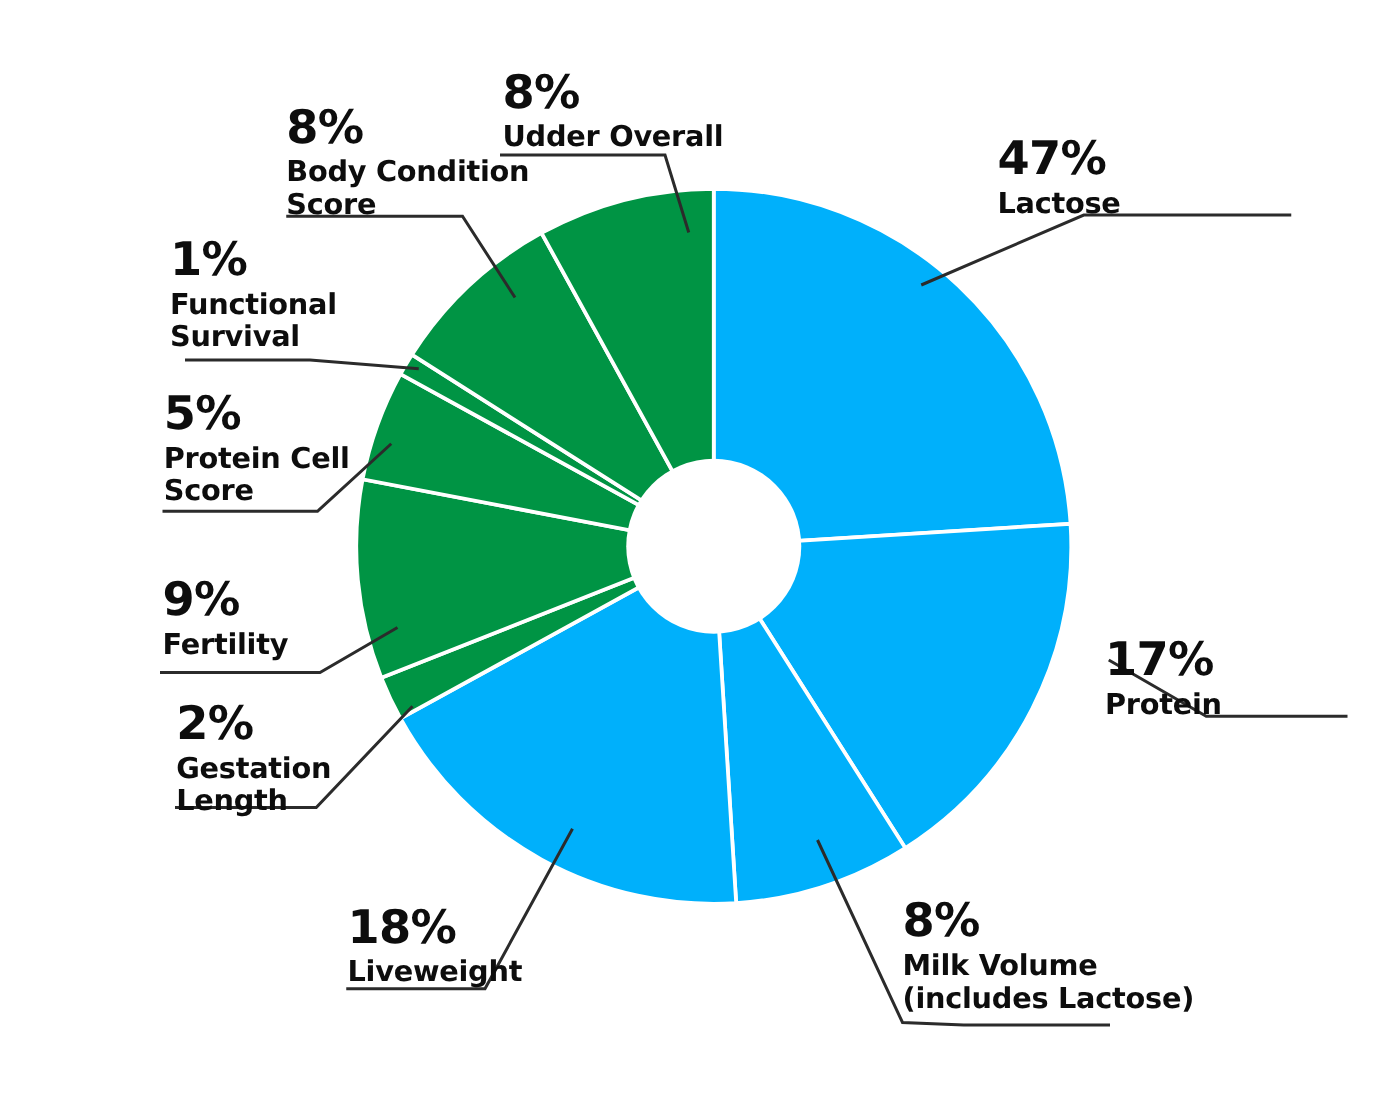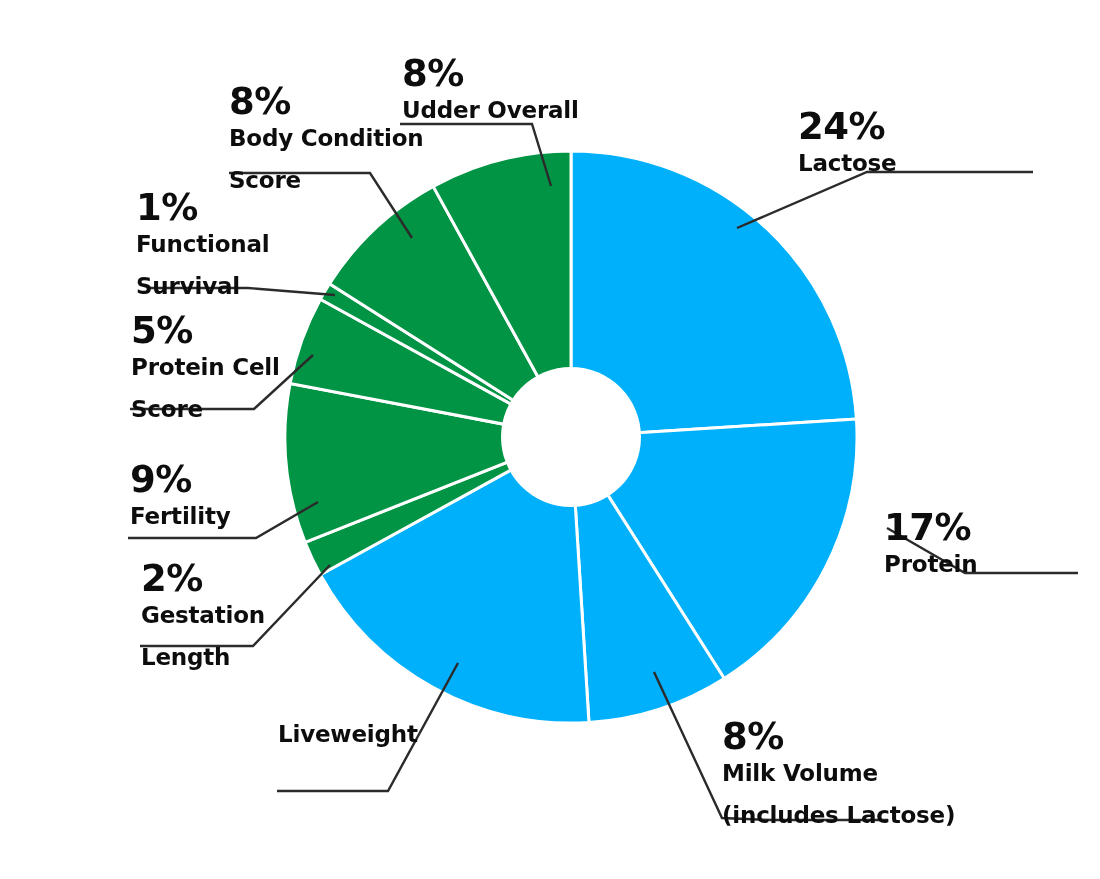--- a/index.html
+++ b/index.html
@@ -46,21 +46,21 @@
   .callout .lbl {
     font-family: "DejaVu Sans", "Liberation Sans", sans-serif;
     font-weight: bold;
     font-size: 23px;
     letter-spacing: -0.2px;
     display: block;
     color: #0d0d0d;
   }
   .callout .lbl .line2 {
     display: block;
-    margin-top: 19px;
+    margin-top: 3px;
   }
 </style>
 </head>
 <body>
 
 <div id="chart-root">
 
   <svg id="donut-svg" viewBox="0 0 1100 879">
 
     <g id="slice-group">
@@ -96,38 +96,39 @@
 
       <path d="M 148 288 L 248 288 L 335 295"></path>
 
       <path d="M 229 173 L 370 173 L 412 238"></path>
 
       <path d="M 400 124 L 532 124 L 551 186"></path>
     </g>
   </svg>
 
   <div class="callout" style="left:798px; top:108px;">
-    <span class="pct">24%</span>
+    <span class="pct">47%</span>
     <span class="lbl">Lactose</span>
   </div>
 
   <div class="callout" style="left:884px; top:509px;">
     <span class="pct">17%</span>
     <span class="lbl">Protein</span>
   </div>
 
   <div class="callout" style="left:722px; top:718px;">
     <span class="pct">8%</span>
     <span class="lbl">
       <span>Milk Volume</span>
       <span class="line2">(includes Lactose)</span>
     </span>
   </div>
 
   <div class="callout" style="left:278px; top:723px;">
+    <span class="pct">18%</span>
     <span class="lbl">Liveweight</span>
   </div>
 
   <div class="callout" style="left:141px; top:560px;">
     <span class="pct">2%</span>
     <span class="lbl">
       <span>Gestation</span>
       <span class="line2">Length</span>
     </span>
   </div>

